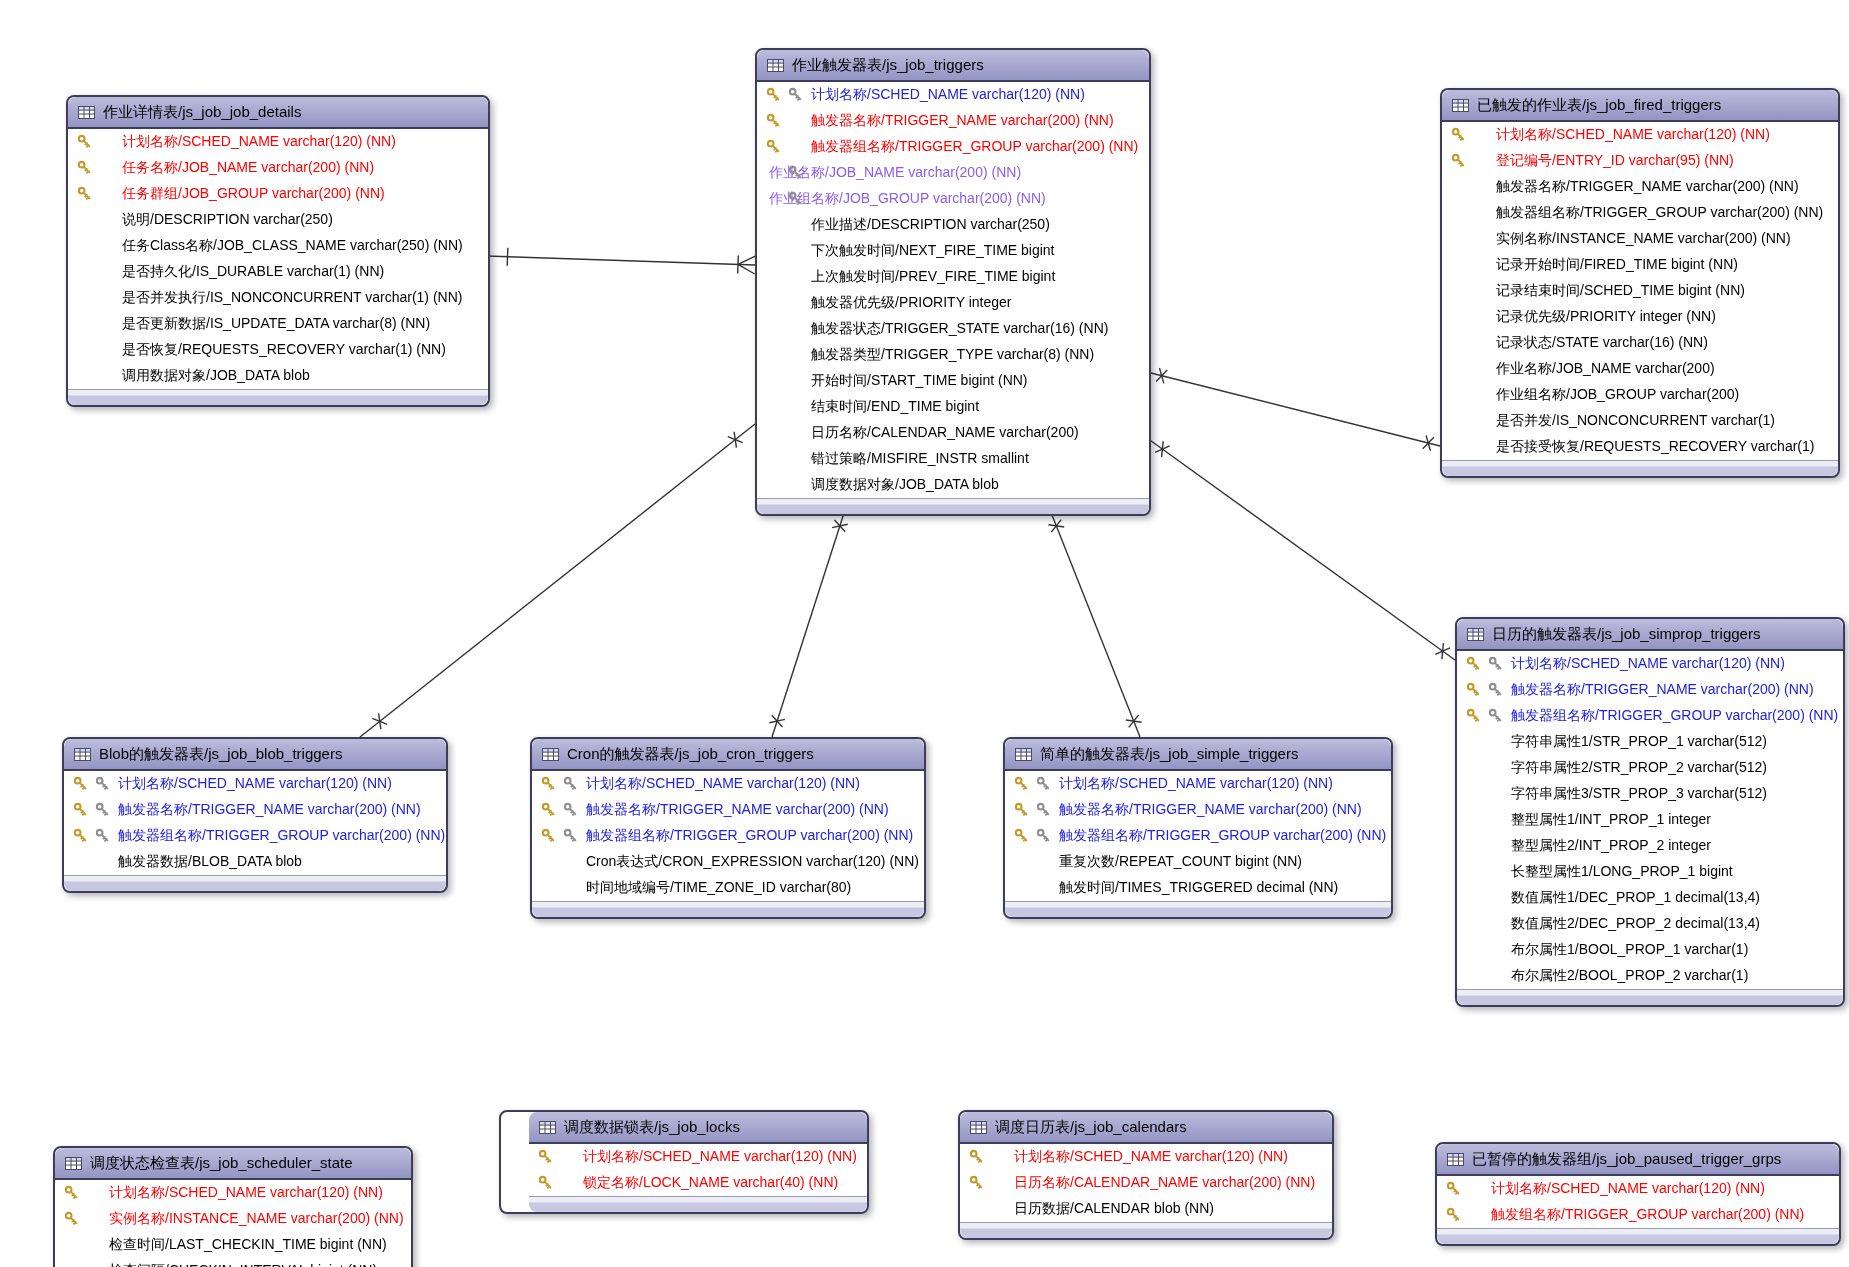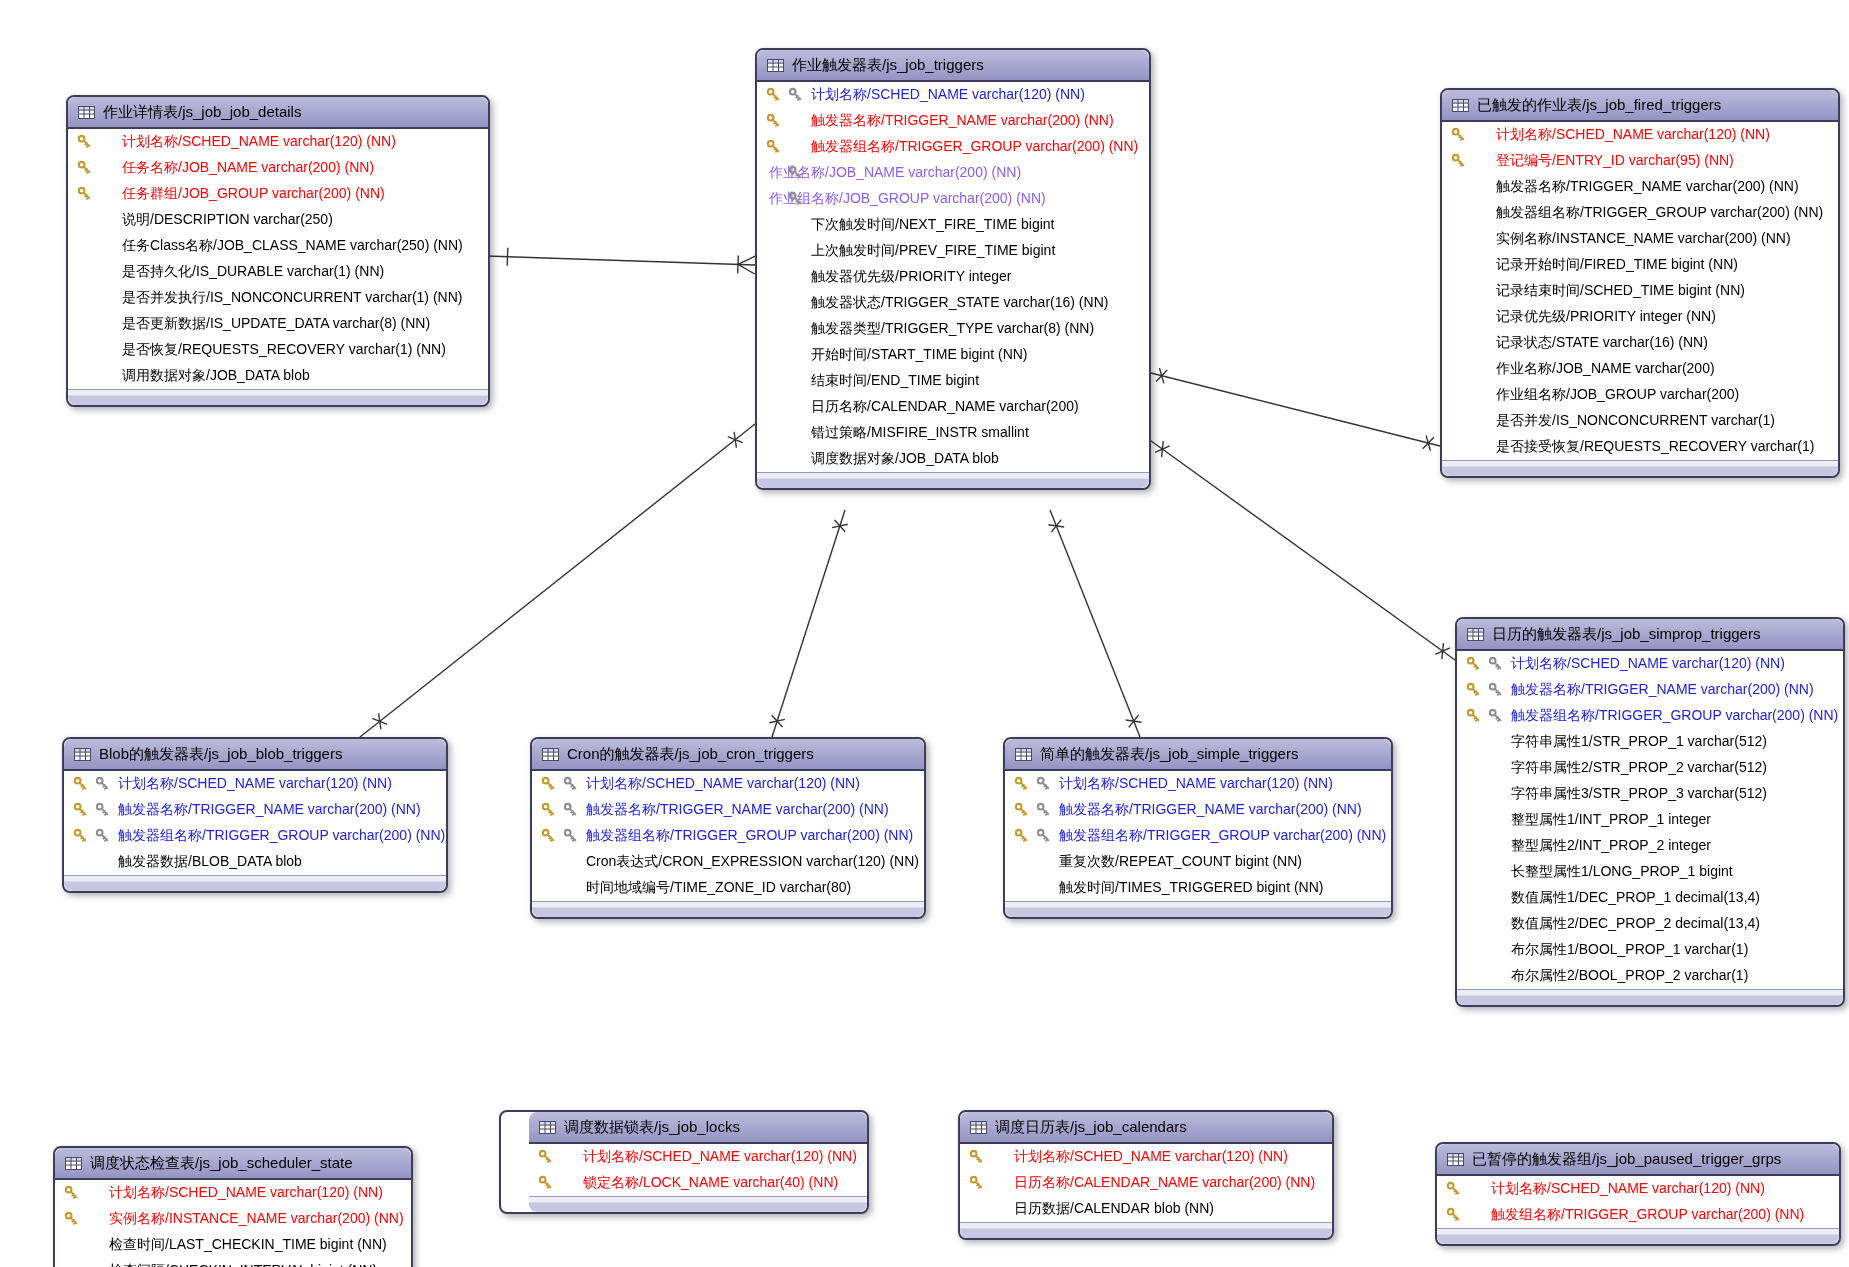--- a/index.html
+++ b/index.html
@@ -179,20 +179,23 @@
           <span>作业名称/JOB_NAME varchar(200) (NN)</span>
         </div>
         <div class="erd-row c-fk">
           <span class="key2"><svg width="15" height="15" viewBox="0 0 16 16">
               <circle cx="5" cy="5" r="3" fill="none" stroke="#8f8f8f" stroke-width="2.2"></circle>
               <path d="M7.3 7.3 L13.2 13.2 M10.6 13.6 L12.4 11.8 M8.9 11.2 L10.5 9.6" stroke="#8f8f8f" stroke-width="2" fill="none" stroke-linecap="round"></path>
             </svg></span>
           <span>作业组名称/JOB_GROUP varchar(200) (NN)</span>
         </div>
         <div class="erd-row c-plain">
+          <span>作业描述/DESCRIPTION varchar(250)</span>
+        </div>
+        <div class="erd-row c-plain">
           <span>下次触发时间/NEXT_FIRE_TIME bigint</span>
         </div>
         <div class="erd-row c-plain">
           <span>上次触发时间/PREV_FIRE_TIME bigint</span>
         </div>
         <div class="erd-row c-plain">
           <span>触发器优先级/PRIORITY integer</span>
         </div>
         <div class="erd-row c-plain">
           <span>触发器状态/TRIGGER_STATE varchar(16) (NN)</span>
@@ -515,21 +518,21 @@
           <span class="key2"><svg width="15" height="15" viewBox="0 0 16 16">
               <circle cx="5" cy="5" r="3" fill="none" stroke="#8f8f8f" stroke-width="2.2"></circle>
               <path d="M7.3 7.3 L13.2 13.2 M10.6 13.6 L12.4 11.8 M8.9 11.2 L10.5 9.6" stroke="#8f8f8f" stroke-width="2" fill="none" stroke-linecap="round"></path>
             </svg></span>
           <span>触发器组名称/TRIGGER_GROUP varchar(200) (NN)</span>
         </div>
         <div class="erd-row c-plain">
           <span>重复次数/REPEAT_COUNT bigint (NN)</span>
         </div>
         <div class="erd-row c-plain">
-          <span>触发时间/TIMES_TRIGGERED bigint (NN)</span>
+          <span>触发时间/TIMES_TRIGGERED decimal (NN)</span>
         </div>
       </div>
       <div class="erd-ft"></div>
     </div>
     <div class="erd-table" style="left: 53px; top: 1110px; width: 356px; margin-top: 36px;">
       <div class="erd-hdr">
         <span class="tbl-ico">
           <svg width="17" height="13" viewBox="0 0 17 13">
             <rect x="0.5" y="0.5" width="16" height="12" fill="#ffffff" stroke="#4a4a66"></rect>
             <rect x="0.5" y="0.5" width="16" height="3.6" fill="#d3d9ef" stroke="#4a4a66"></rect>

